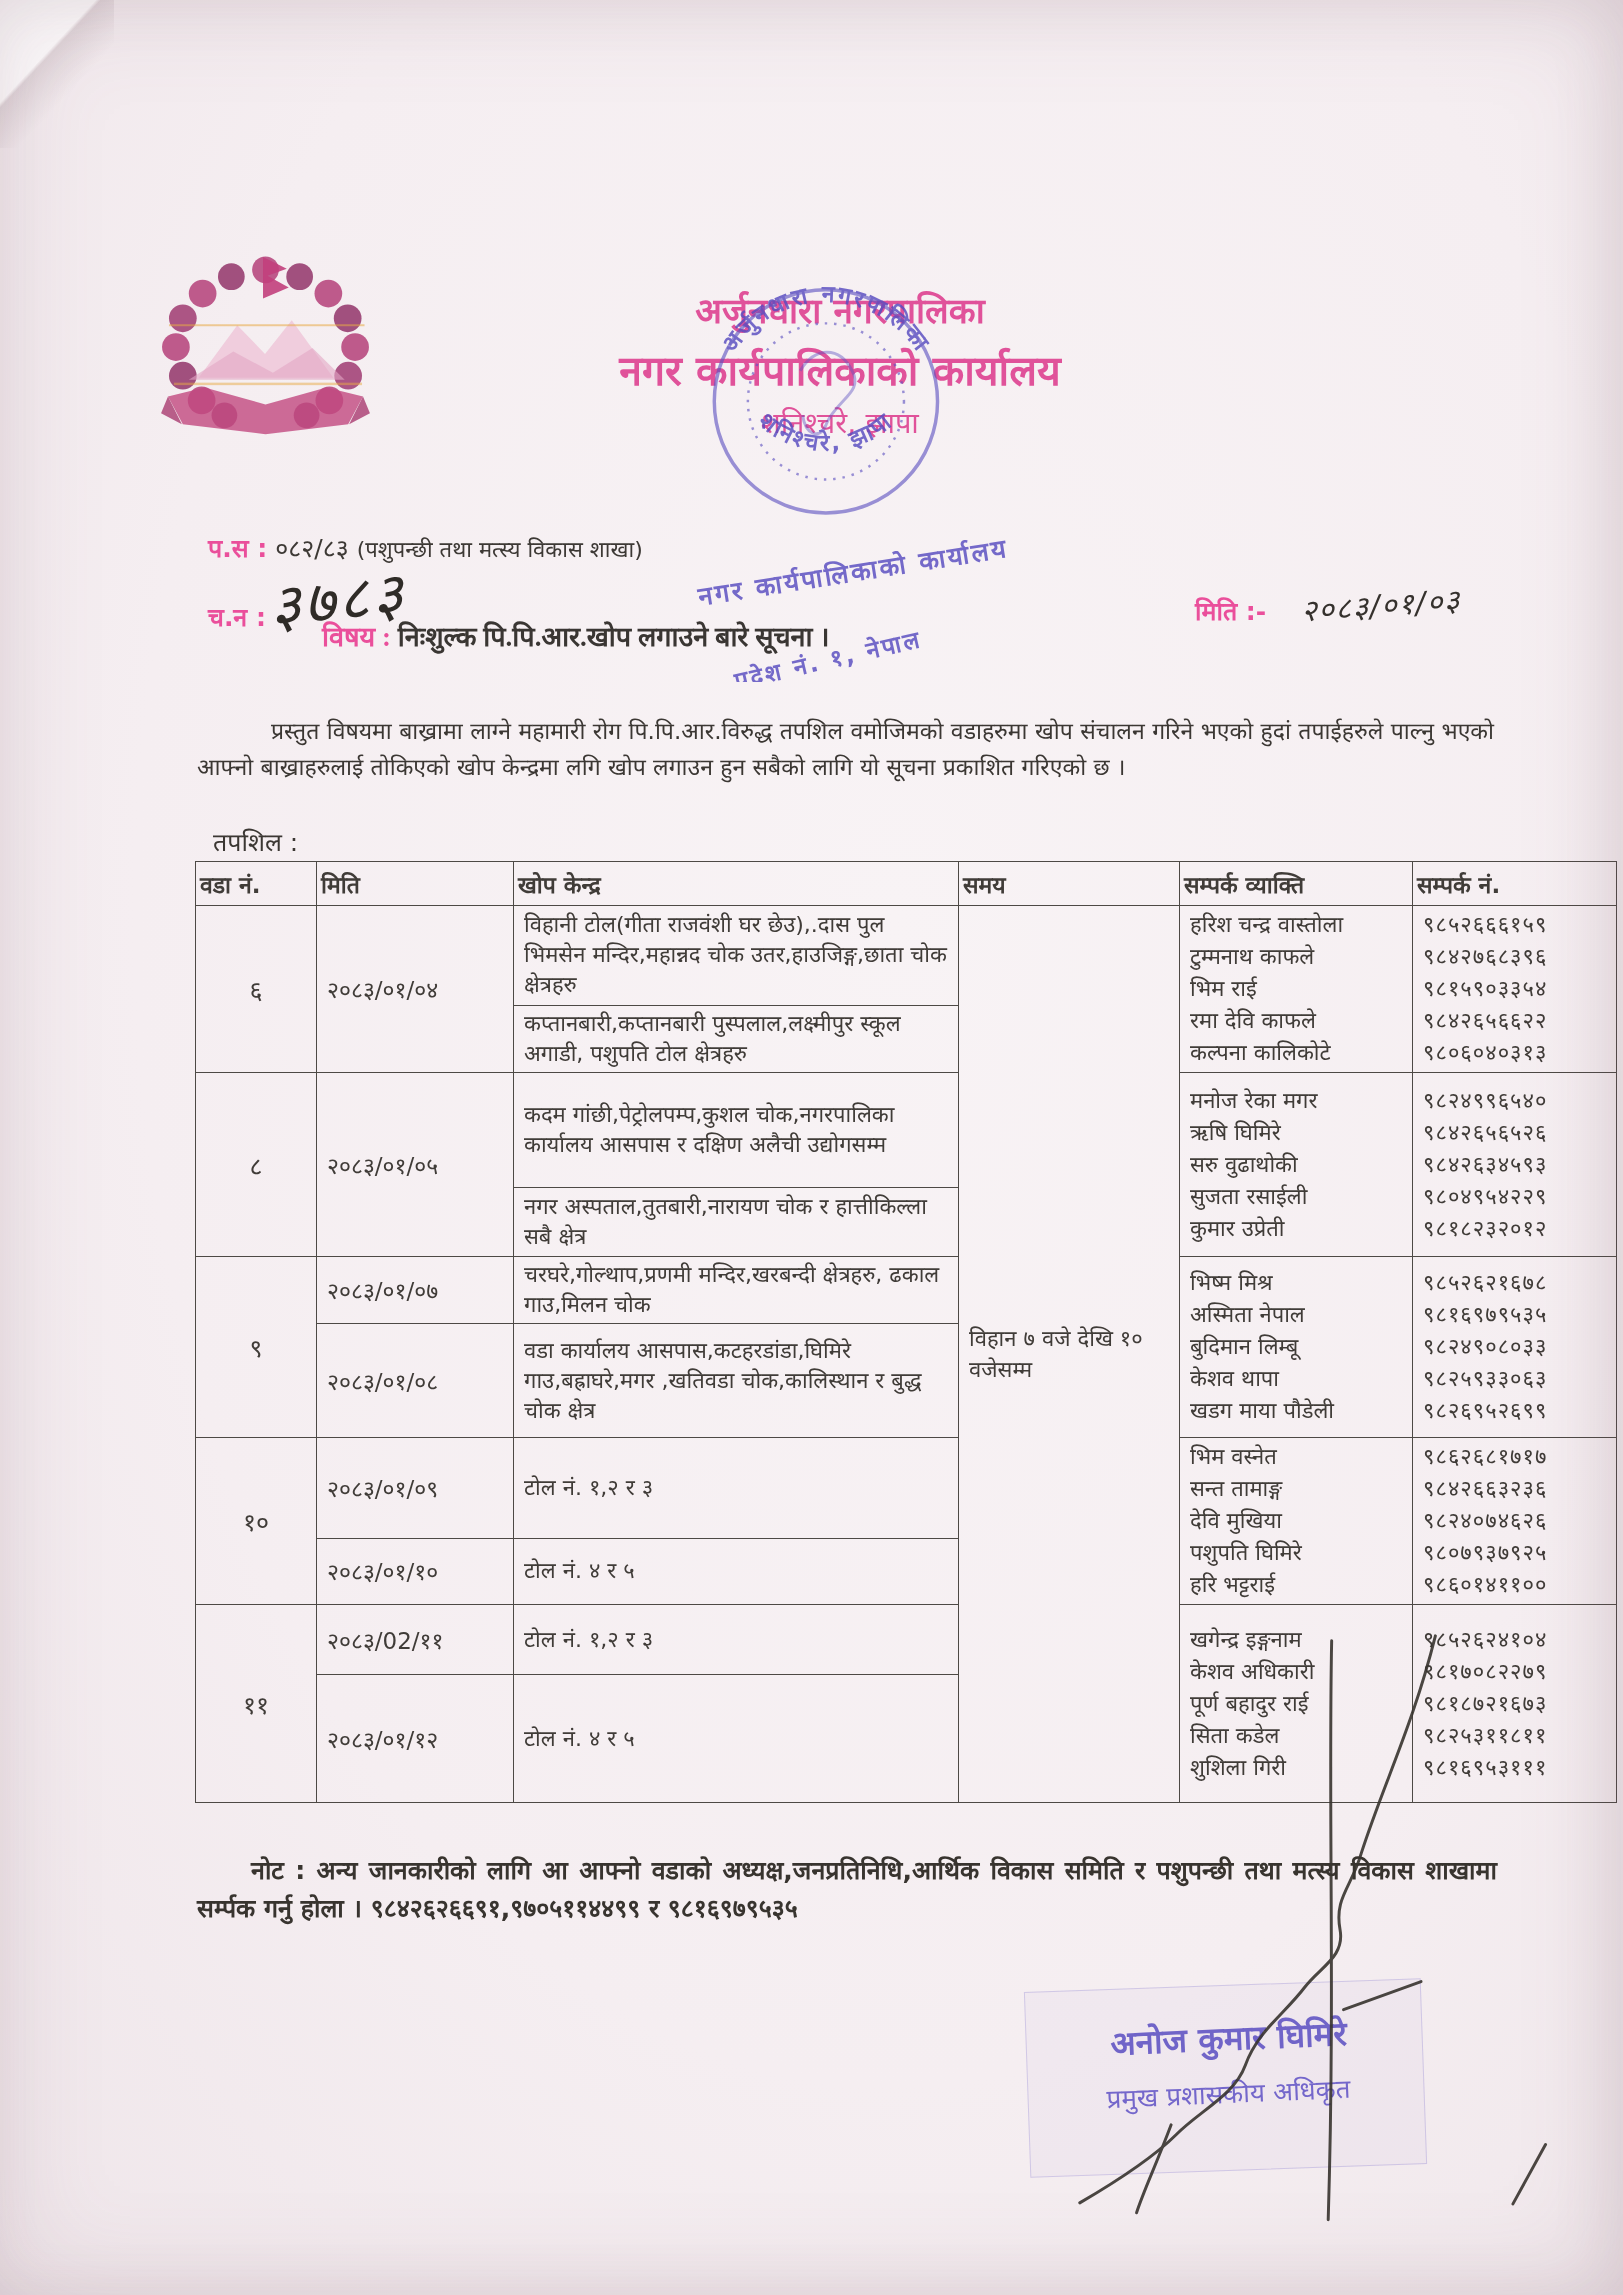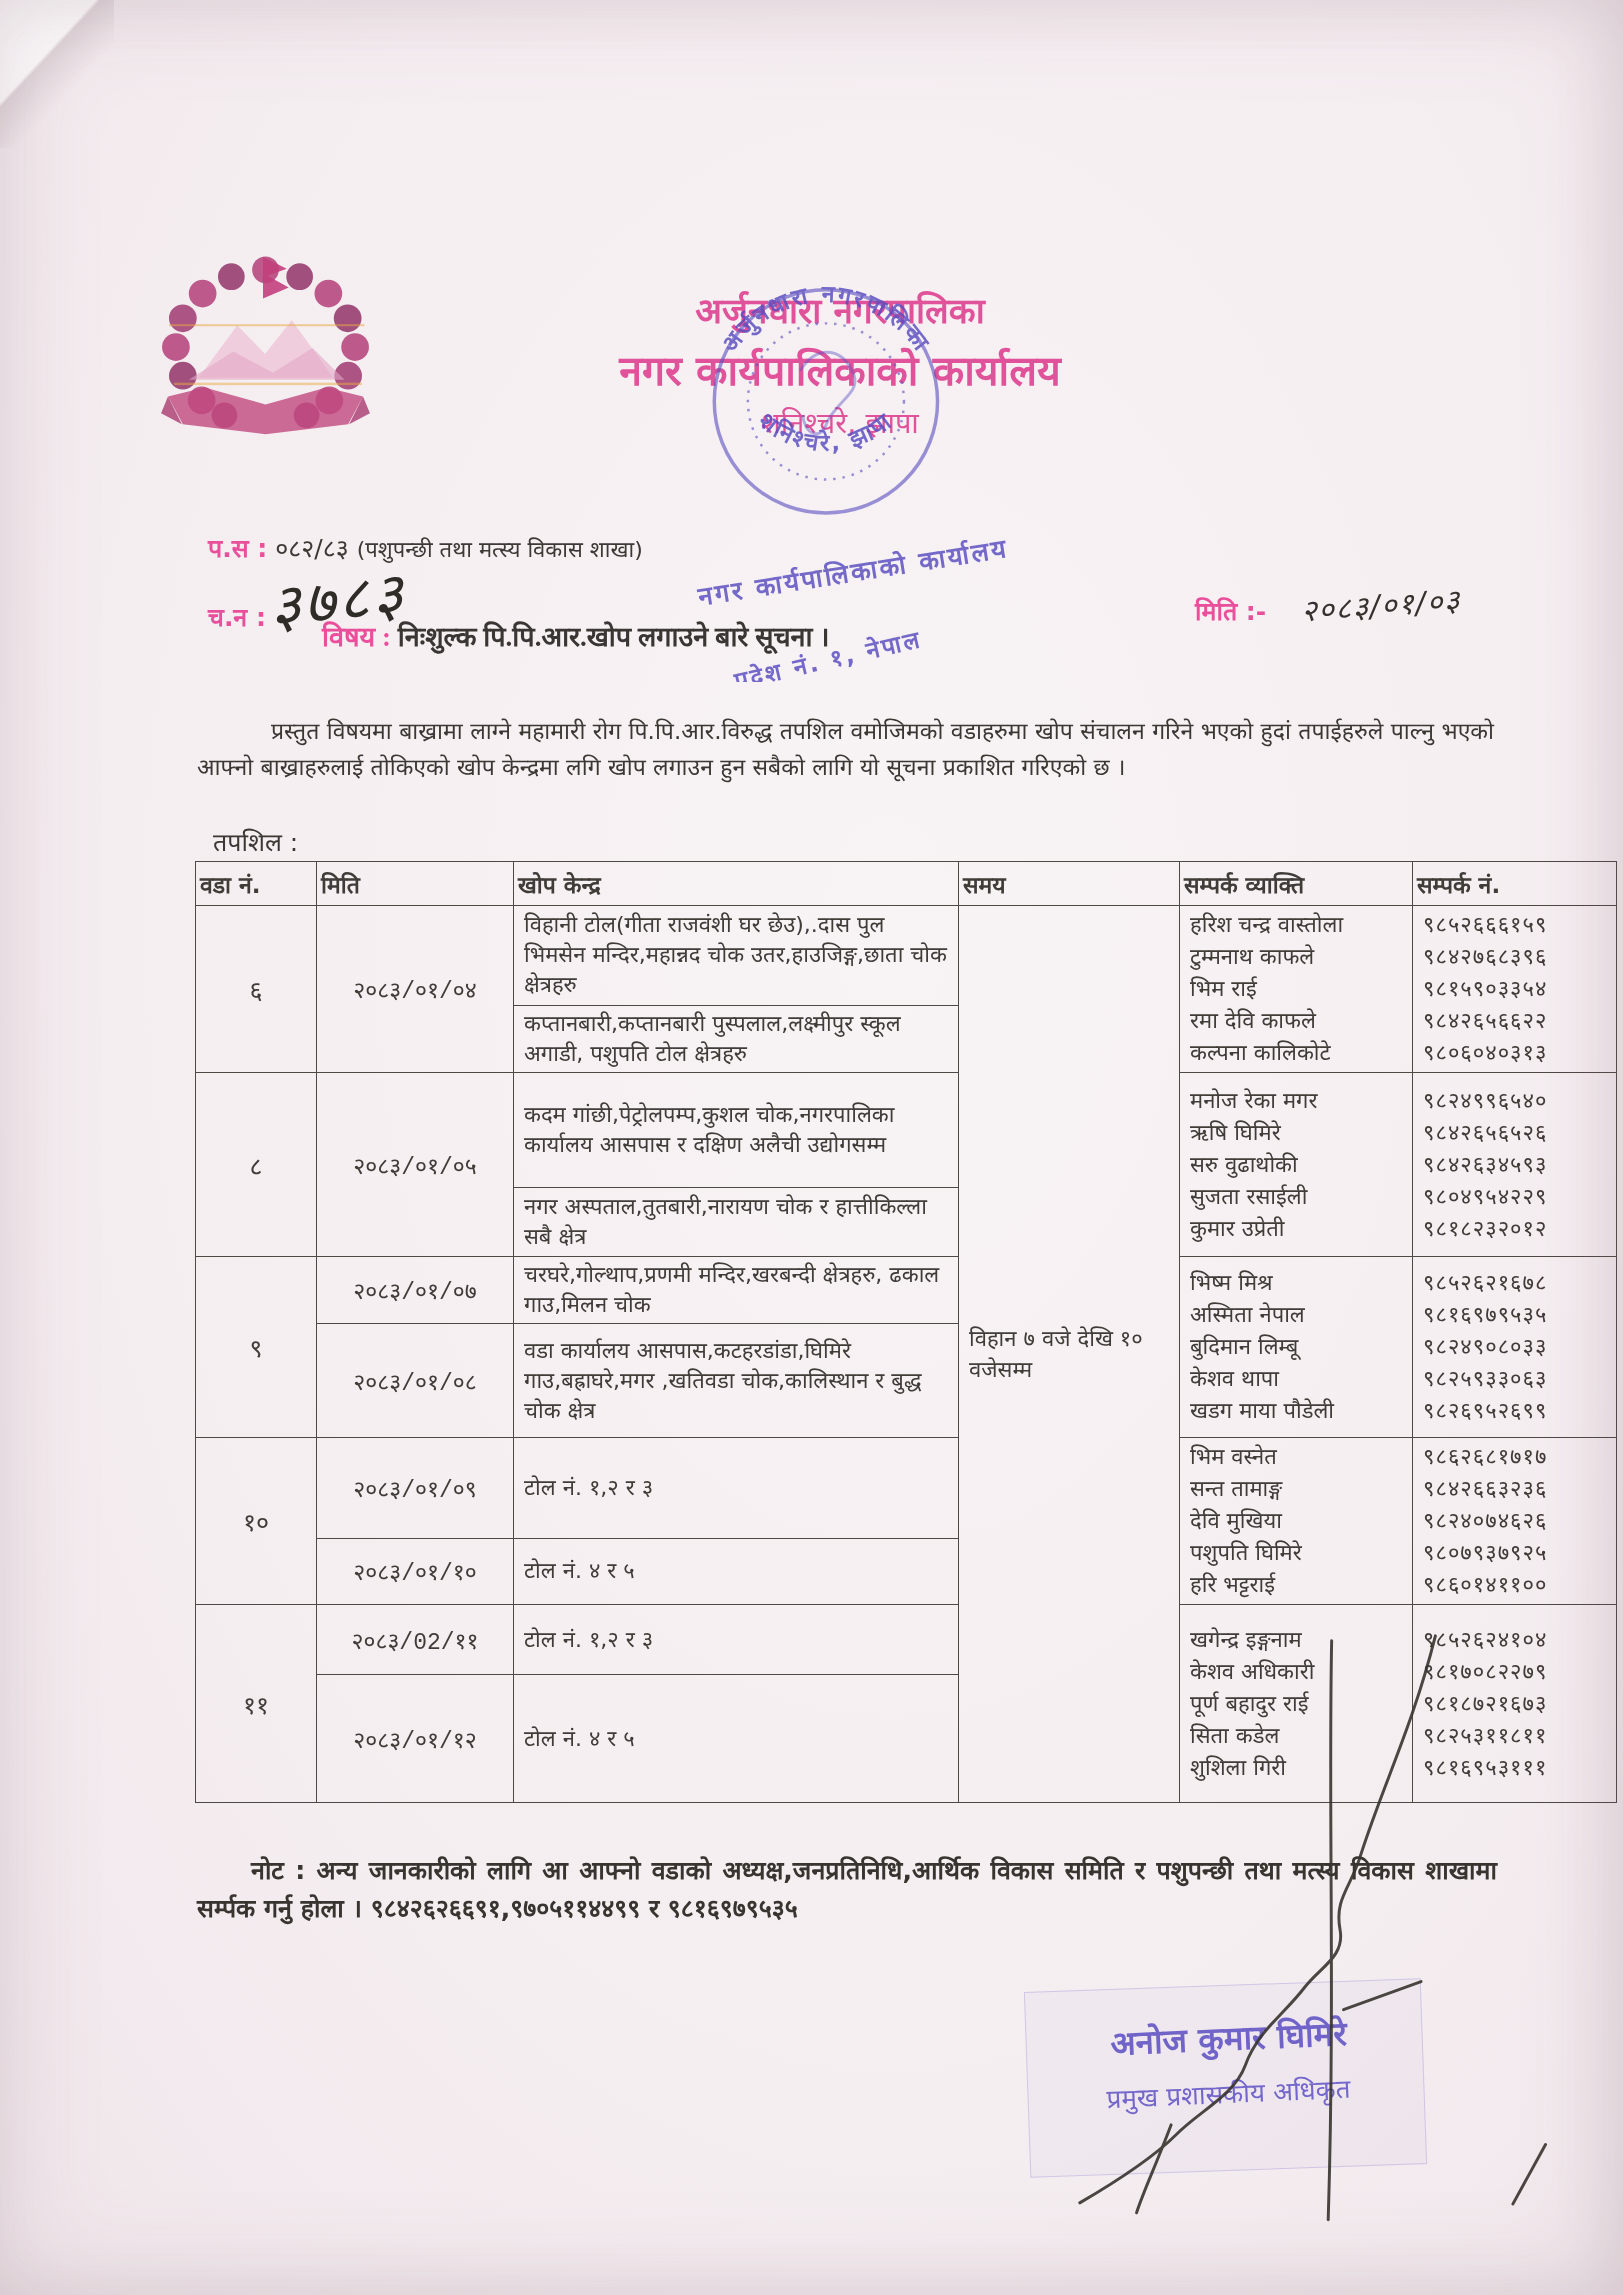--- a/index.html
+++ b/index.html
@@ -41,21 +41,21 @@
   
   .body-par{position:absolute;left:197px;top:713px;width:1297px;font-size:23px;line-height:36px;
     text-align:justify;text-indent:74px;color:#3b3733;}
   .tapasil{position:absolute;left:213px;top:824px;font-size:25px;color:#3b3733;}
   
   table.doc{position:absolute;left:195px;top:861px;width:1421px;border-collapse:collapse;
     table-layout:fixed;color:#403c38;}
   table.doc th,table.doc td{border:1.5px solid #4d4945;padding:3px 10px;overflow:hidden;vertical-align:middle;}
   table.doc th{font-size:23px;font-weight:bold;text-align:left;padding:2px 4px;}
   td.ward{font-size:25px;text-align:center;}
-  td.date{font-size:23px;text-align:center;white-space:nowrap;padding:3px 4px;font-family:Liberation Mono, monospace;}
+  td.date{font-size:23px;text-align:left;white-space:nowrap;padding:3px 4px;}
   td.center{font-size:22px;line-height:30px;text-align:left;}
   td.time{font-size:22px;line-height:31px;text-align:left;white-space:pre-line;padding:3px 13px;}
   td.names{font-size:22px;line-height:32px;text-align:left;white-space:pre-line;}
   td.phones{font-size:22px;line-height:32px;text-align:left;white-space:pre-line;letter-spacing:1px;padding:3px 7px;}
   
   .note{position:absolute;left:197px;top:1852px;width:1300px;font-size:25px;line-height:38px;
     font-weight:bold;color:#38342f;text-align:justify;text-indent:54px;}
   
   .stamp-box{position:absolute;left:1027px;top:1985px;width:395px;height:184px;
     border:1.5px solid rgba(116,103,203,.25);transform:rotate(-2deg);background:rgba(116,103,203,.04);}

